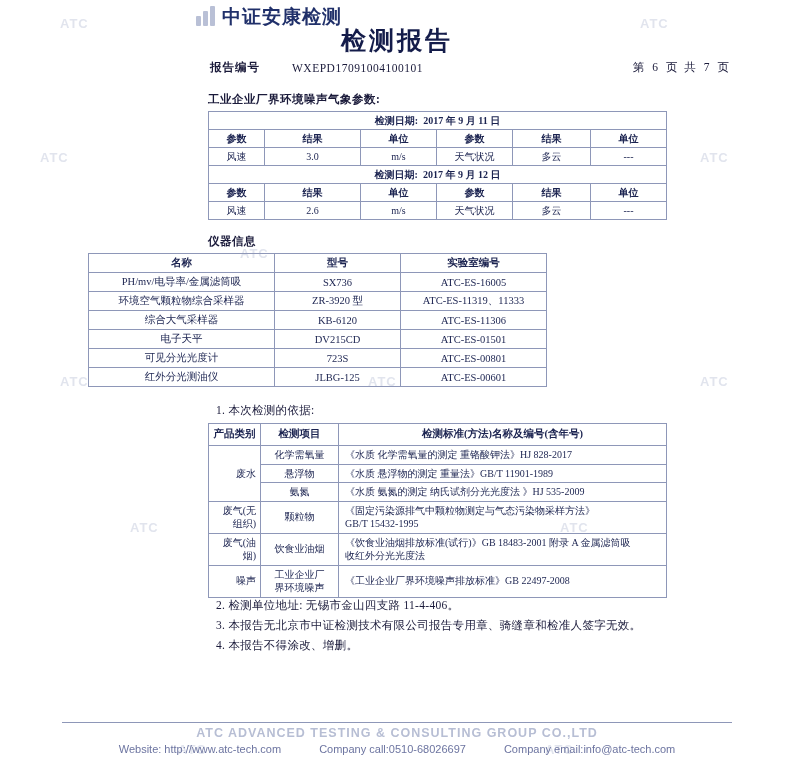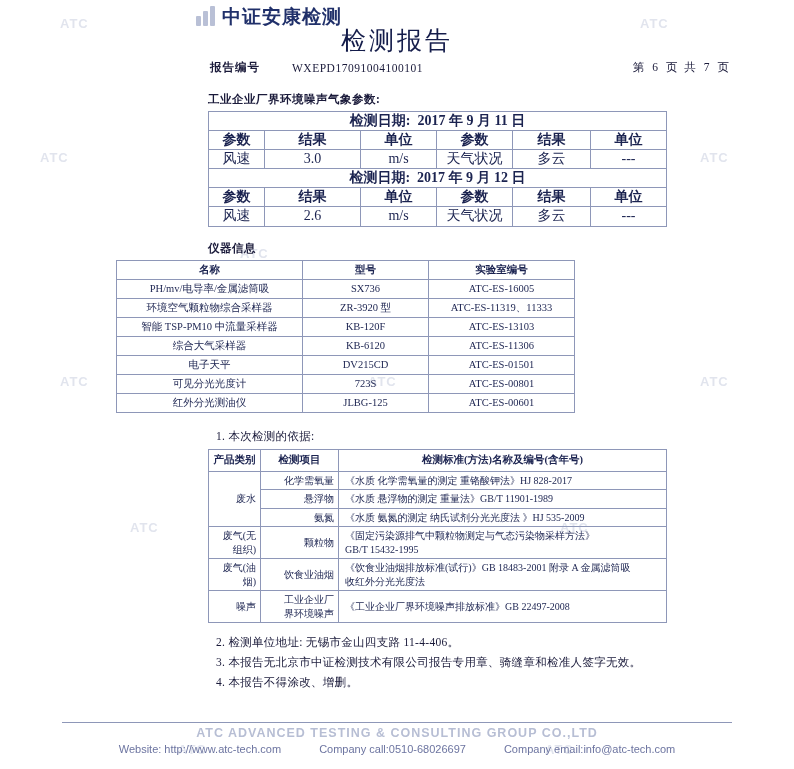--- a/index.html
+++ b/index.html
@@ -45,21 +45,21 @@
   .logo-mark i:nth-child(3){height:20px;}
   .logo-text{
     position:absolute;left:222px;top:4px;
     font-size:19px;font-weight:bold;color:#20306a;
     font-family:Liberation Serif, serif;
     letter-spacing:1px;
   }
   .doc-title{
     position:absolute;left:0;right:0;top:24px;
     text-align:center;
-    font-size:25px;font-weight:normal;letter-spacing:3px;
+    font-size:25px;font-weight:bold;letter-spacing:3px;
     color:#141c4a;
   }
   .meta-row{
     position:absolute;left:210px;right:60px;top:60px;
     display:flex;align-items:center;
     font-size:11.5px;
   }
   .meta-label{font-weight:bold;letter-spacing:1px;}
   .meta-value{margin-left:32px;letter-spacing:.5px;}
   .meta-page{margin-left:auto;letter-spacing:2px;font-weight:bold;}
@@ -70,38 +70,38 @@
   }
   .sec-title{
     font-size:11.5px;font-weight:bold;
     margin:0 0 4px 208px;
     letter-spacing:.5px;
   }
   table.grid{
     border-collapse:collapse;
     margin-left:208px;
     width:458px;
-    font-size:14px;
+    font-size:10px;
     table-layout:fixed;
     border-radius:20px;
   }
   table.grid td{
     border:1px solid #8e97b8;
     height:15px;
     padding:1px 3px;
     text-align:center;
     color:#1b2350;
     line-height:1.15;
   }
   td.lbl{font-weight:bold;}
   td.left{text-align:left;padding-left:6px;}
   .instr-wrap{margin-top:14px;}
   table.instr{
     border-collapse:collapse;
-    margin-left:116px;
+    margin-left:88px;
     width:458px;
     font-size:10.5px;
     table-layout:fixed;
   }
   table.instr td{
     border:1px solid #8e97b8;
     height:16px;
     text-align:center;
     padding:1px 3px;
     color:#1b2350;
@@ -123,23 +123,23 @@
   }
   table.basis td{
     border:1px solid #8e97b8;
     padding:2px 4px;
     color:#1b2350;
     line-height:1.35;
     vertical-align:middle;
   }
   table.basis td.hd{text-align:center;font-weight:bold;font-size:10.5px;height:17px;}
   table.basis td.cat{text-align:right;width:52px;}
-  table.basis td.item{text-align:right;width:78px;}
+  table.basis td.item{text-align:center;width:78px;}
   table.basis td.std{text-align:left;padding-left:6px;}
-  .notes{margin-top:12px;}
+  .notes{}
   .foot{
     position:absolute;left:0;right:0;bottom:14px;
     text-align:center;
   }
   .foot-rule{
     width:670px;margin:0 auto 3px auto;height:1px;background:#8e97b8;
   }
   .foot-title{
     font-family:"Liberation Sans", sans-serif;
     font-size:12.5px;font-weight:bold;letter-spacing:1px;
@@ -260,25 +260,20 @@
             <td>PH/mv/电导率/金属滤筒吸</td>
             <td>SX736</td>
             <td>ATC-ES-16005</td>
           </tr>
           <tr>
             <td>环境空气颗粒物综合采样器</td>
             <td>ZR-3920 型</td>
             <td>ATC-ES-11319、11333</td>
           </tr>
           <tr>
-            <td>智能 TSP-PM10 中流量采样器</td>
-            <td>KB-120F</td>
-            <td>ATC-ES-13103</td>
-          </tr>
-          <tr>
             <td>综合大气采样器</td>
             <td>KB-6120</td>
             <td>ATC-ES-11306</td>
           </tr>
           <tr>
             <td>电子天平</td>
             <td>DV215CD</td>
             <td>ATC-ES-01501</td>
           </tr>
           <tr>

